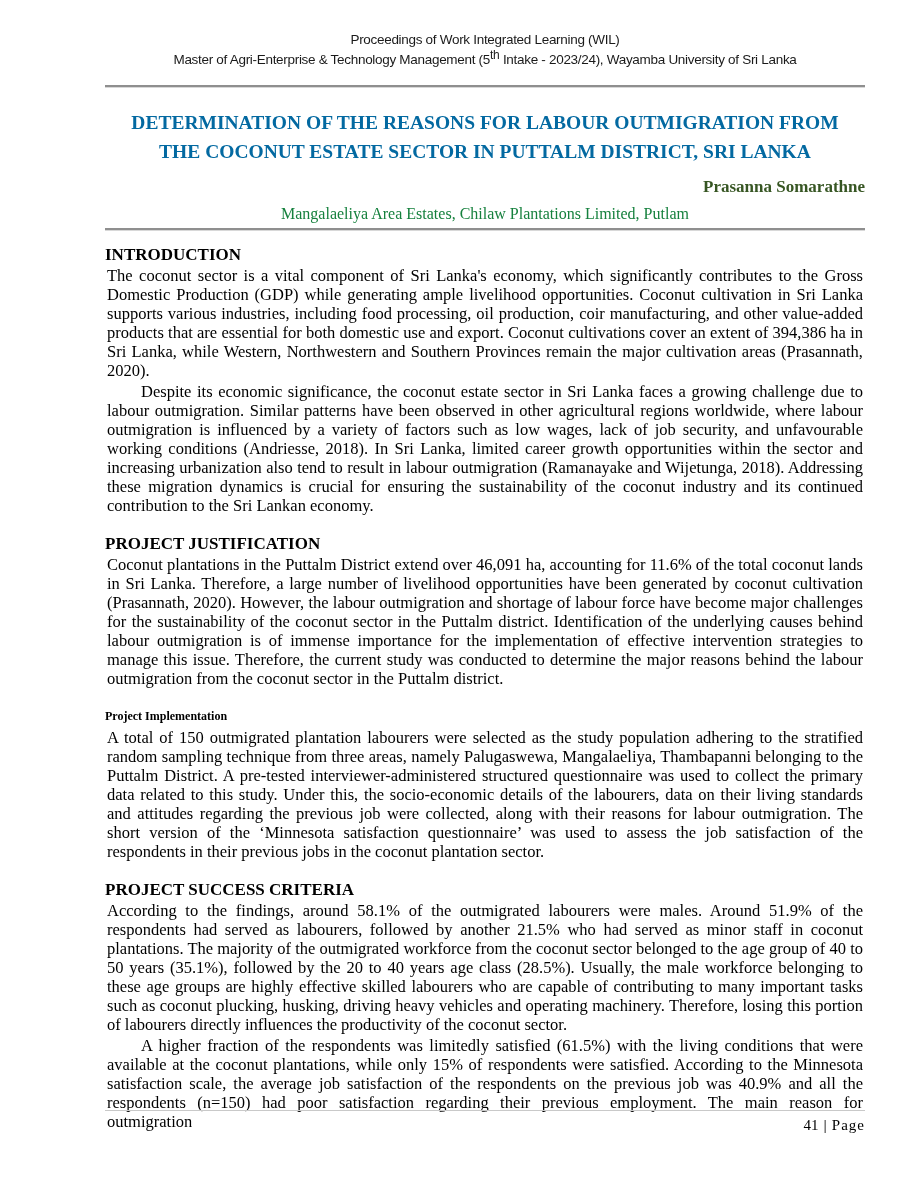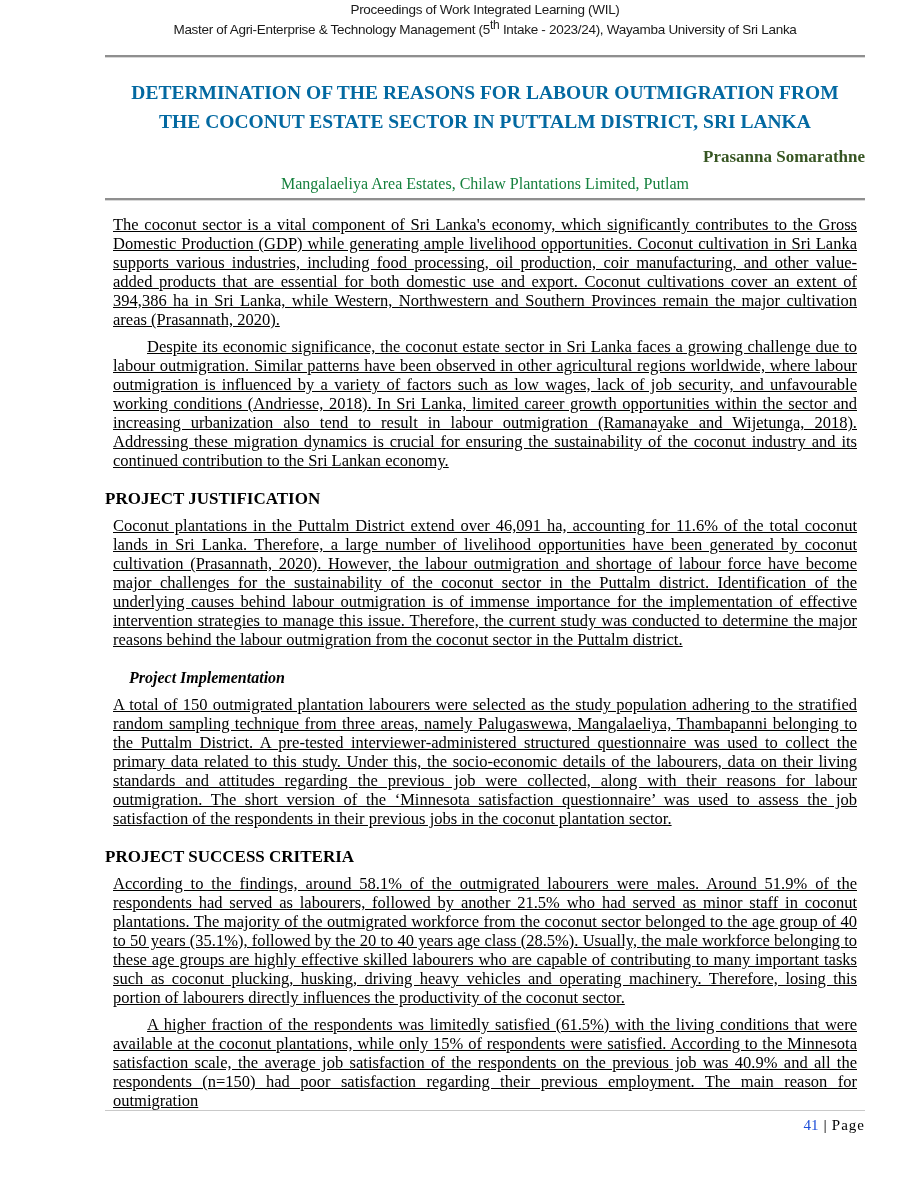--- a/index.html
+++ b/index.html
@@ -7,20 +7,21 @@
     width:918px; height:1188px;
     background:#ffffff;
     position:relative;
     overflow:hidden;
     font-family:"Liberation Serif", serif;
     color:#000000;
   }
   .content { position:absolute; left:105px; top:0; width:760px; }
 
   header.running {
+    margin-top:30px;
     text-align:center;
     font-family:"Liberation Sans", sans-serif;
     font-size:13.5px;
     line-height:20px;
     letter-spacing:-0.3px;
     color:#1a1a1a;
   }
   header.running sup { font-size:12px; line-height:0; }
 
   hr.rule {
@@ -59,40 +60,39 @@
   main.body { margin-top:14px; }
   section.sec { margin:0 0 19px 0; }
   section.sec:last-child { margin-bottom:0; }
   h2.sec-heading {
     margin:0;
     font-size:17px;
     line-height:19px;
     font-weight:bold;
     color:#000000;
   }
-  h2.sec-heading.italic { font-style:italic; font-size:16px;margin-left:24px; }
+  h2.sec-heading.italic { font-size:12px; }
   p.para {
-    margin:8px;
+    margin:2px;
     font-size:16.5px;
     line-height:19px;
     text-align:justify;
-    text-decoration:underline;
   }
   p.para.indent { text-indent:34px; }
 
   .footer {
     position:absolute;
     left:105px; width:760px; top:1110px;
     border-top:1px solid #c9c9c9;
     padding-top:5px;
     text-align:right;
     font-size:15px;
     line-height:18px;
   }
-  .footer .pagenum { color:#1d4ed8; }
+  .footer .pagenum { color:#000000; }
   .footer .sep { color:#3b3b3b; font-weight:bold; margin:0 5px; }
   .footer .pagelabel { color:#000000; letter-spacing:1px; }
 </style>
 </head>
 <body>
 
 <div class="content">
 
   <header class="running">
     <div>Proceedings of Work Integrated Learning (WIL)</div>
@@ -105,20 +105,21 @@
 
   <div class="author">Prasanna Somarathne</div>
 
   <div class="affiliation">Mangalaeliya Area Estates, Chilaw Plantations Limited, Putlam</div>
 
   <hr class="rule rule-mid">
 
   <main class="body">
 
     <section class="sec">
+      <h2 class="sec-heading">INTRODUCTION</h2>
       <p class="para">The coconut sector is a vital component of Sri Lanka's economy, which significantly contributes to the Gross Domestic Production (GDP) while generating ample livelihood opportunities. Coconut cultivation in Sri Lanka supports various industries, including food processing, oil production, coir manufacturing, and other value-added products that are essential for both domestic use and export. Coconut cultivations cover an extent of 394,386 ha in Sri Lanka, while Western, Northwestern and Southern Provinces remain the major cultivation areas (Prasannath, 2020).</p>
       <p class="para indent">Despite its economic significance, the coconut estate sector in Sri Lanka faces a growing challenge due to labour outmigration. Similar patterns have been observed in other agricultural regions worldwide, where labour outmigration is influenced by a variety of factors such as low wages, lack of job security, and unfavourable working conditions (Andriesse, 2018). In Sri Lanka, limited career growth opportunities within the sector and increasing urbanization also tend to result in labour outmigration (Ramanayake and Wijetunga, 2018). Addressing these migration dynamics is crucial for ensuring the sustainability of the coconut industry and its continued contribution to the Sri Lankan economy.</p>
     </section>
 
     <section class="sec">
       <h2 class="sec-heading">PROJECT JUSTIFICATION</h2>
       <p class="para">Coconut plantations in the Puttalm District extend over 46,091 ha, accounting for 11.6% of the total coconut lands in Sri Lanka. Therefore, a large number of livelihood opportunities have been generated by coconut cultivation (Prasannath, 2020). However, the labour outmigration and shortage of labour force have become major challenges for the sustainability of the coconut sector in the Puttalm district. Identification of the underlying causes behind labour outmigration is of immense importance for the implementation of effective intervention strategies to manage this issue. Therefore, the current study was conducted to determine the major reasons behind the labour outmigration from the coconut sector in the Puttalm district.</p>
     </section>
 
     <section class="sec">

